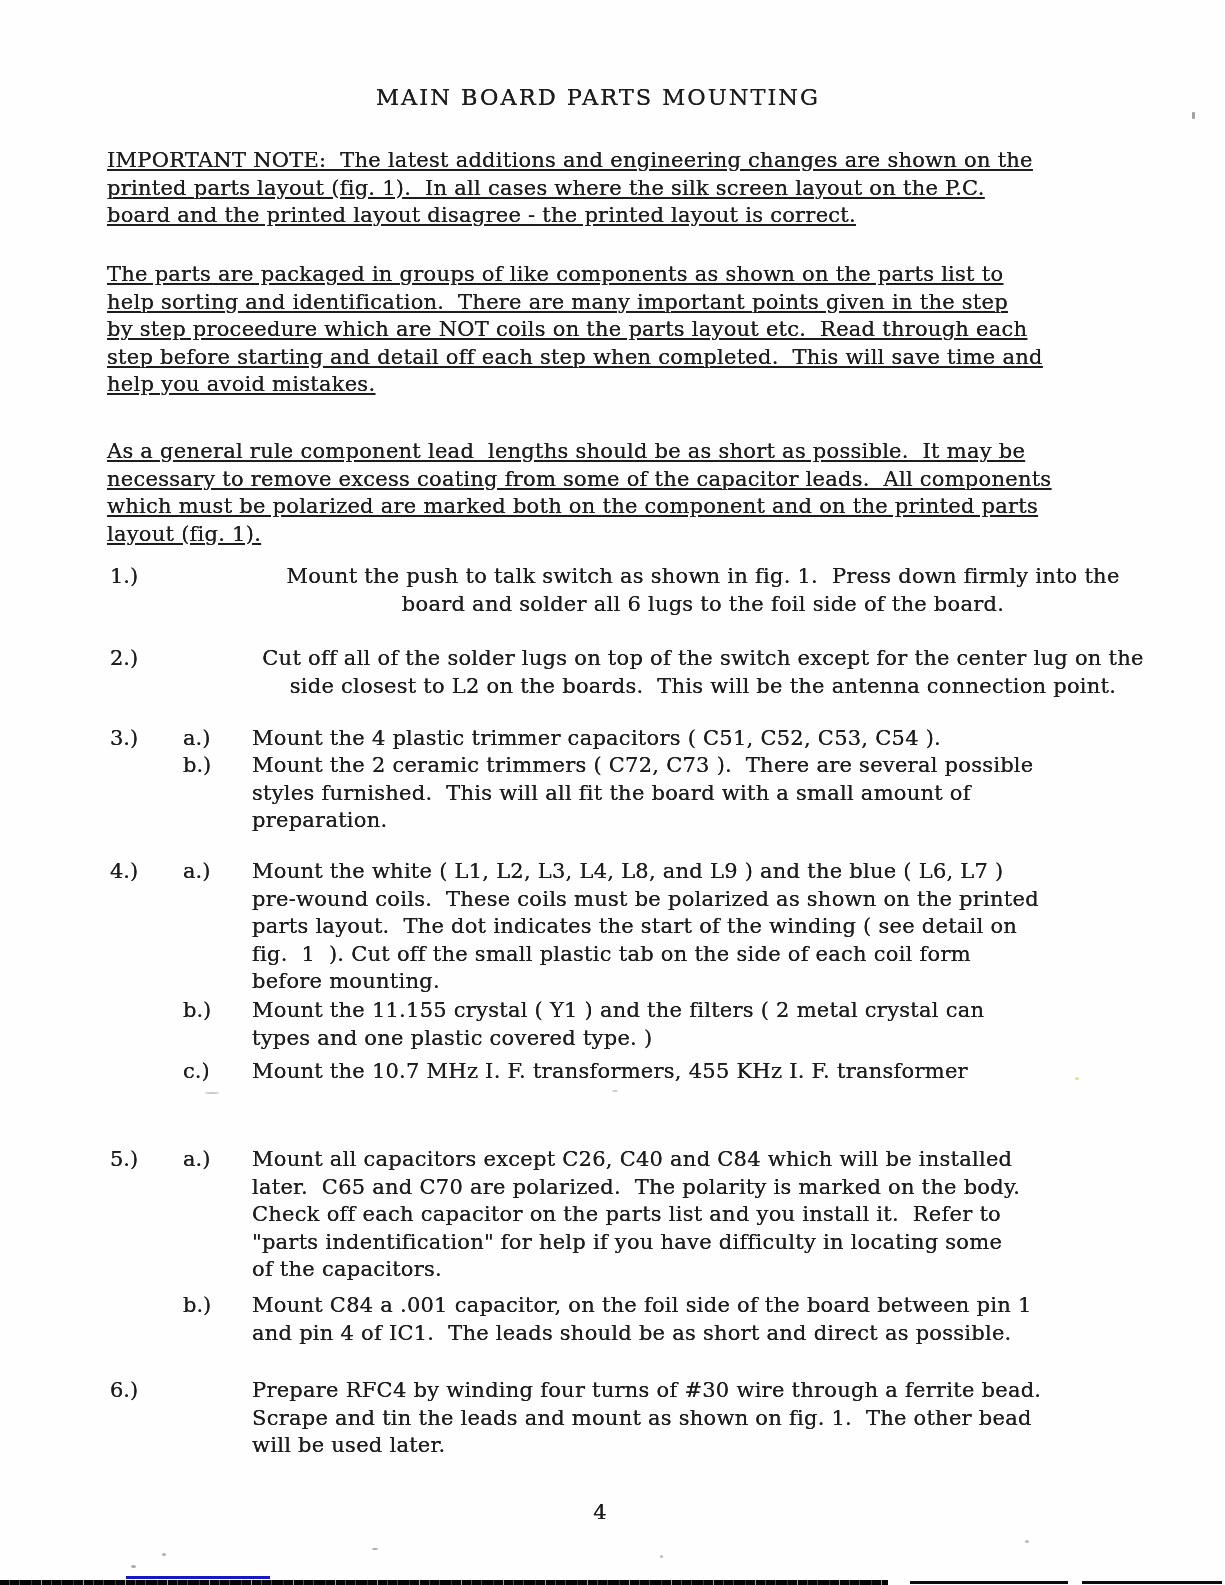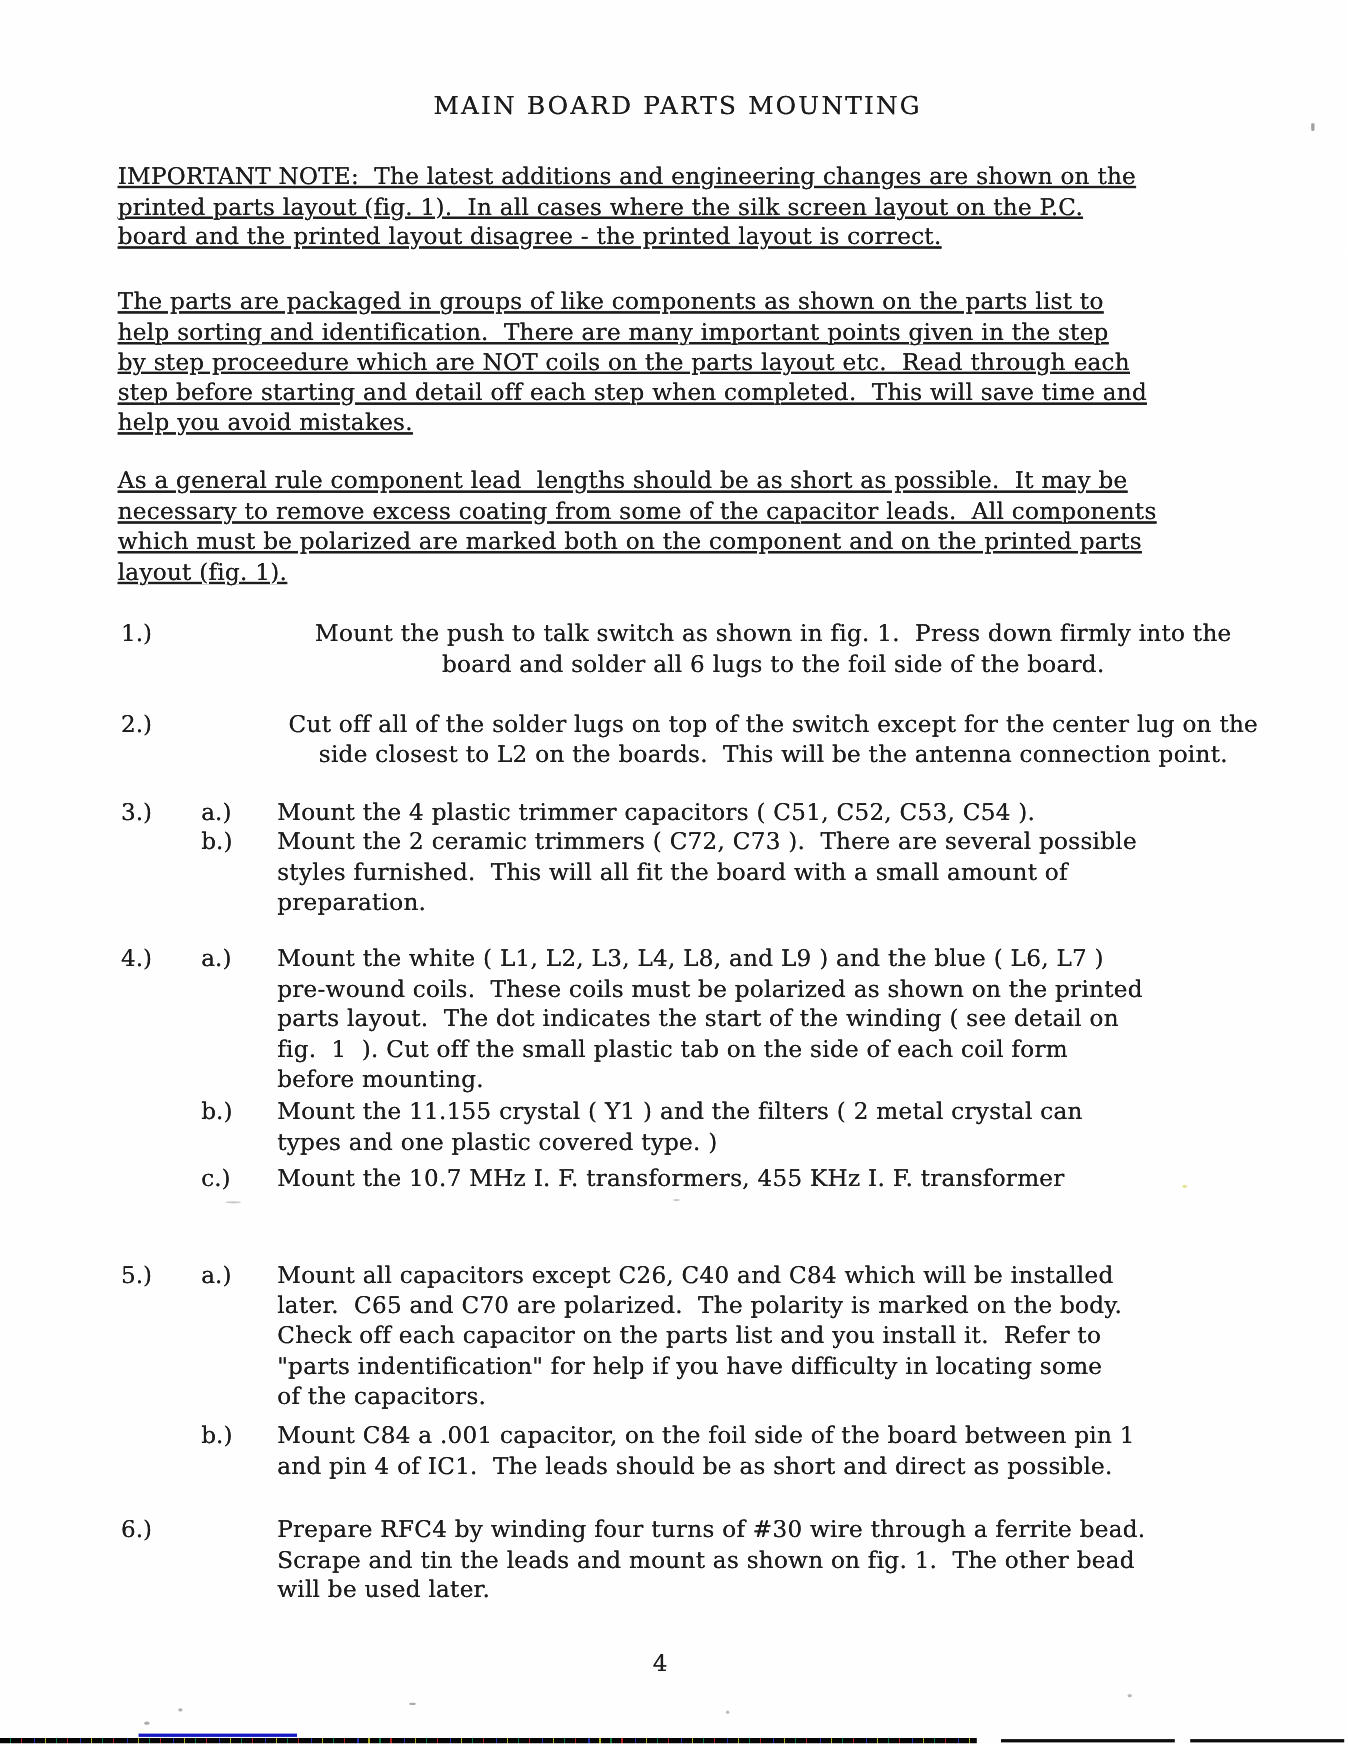--- a/index.html
+++ b/index.html
@@ -6,21 +6,21 @@
   body{
     width:1225px;height:1585px;
     background:#ffffff;
     font-family:"DejaVu Serif","Liberation Serif",serif;
     color:#1d1d1d;
     position:relative;
     overflow:hidden;
   }
   .page{position:absolute;inset:0;background:#fefefe;}
   .title{
-    position:absolute;top:84px;left:36px;width:1160px;
+    position:absolute;top:84px;left:18px;width:1160px;
     text-align:center;
     font-size:22.5px;letter-spacing:2px;
     white-space:pre;
     text-shadow:0 0 0.5px currentColor;
   }
   .ln{
     white-space:pre;
     font-size:21px;line-height:27.5px;letter-spacing:0.25px;
     text-shadow:0 0 0.4px currentColor;
   }
@@ -88,21 +88,21 @@
   </div>
 
   <div class="para" style="top:261px">
     <div class="ln">The parts are packaged in groups of like components as shown on the parts list to</div>
     <div class="ln">help sorting and identification.  There are many important points given in the step</div>
     <div class="ln">by step proceedure which are NOT coils on the parts layout etc.  Read through each</div>
     <div class="ln">step before starting and detail off each step when completed.  This will save time and</div>
     <div class="ln">help you avoid mistakes.</div>
   </div>
 
-  <div class="para" style="top:424px">
+  <div class="para" style="top:438px">
     <div class="ln">As a general rule component lead  lengths should be as short as possible.  It may be</div>
     <div class="ln">necessary to remove excess coating from some of the capacitor leads.  All components</div>
     <div class="ln">which must be polarized are marked both on the component and on the printed parts</div>
     <div class="ln">layout (fig. 1).</div>
   </div>
 
   <div class="step" style="top:563px">
     <span class="num">1.)</span>
     <div class="body-l1">
       <div class="ln">Mount the push to talk switch as shown in fig. 1.  Press down firmly into the</div>

